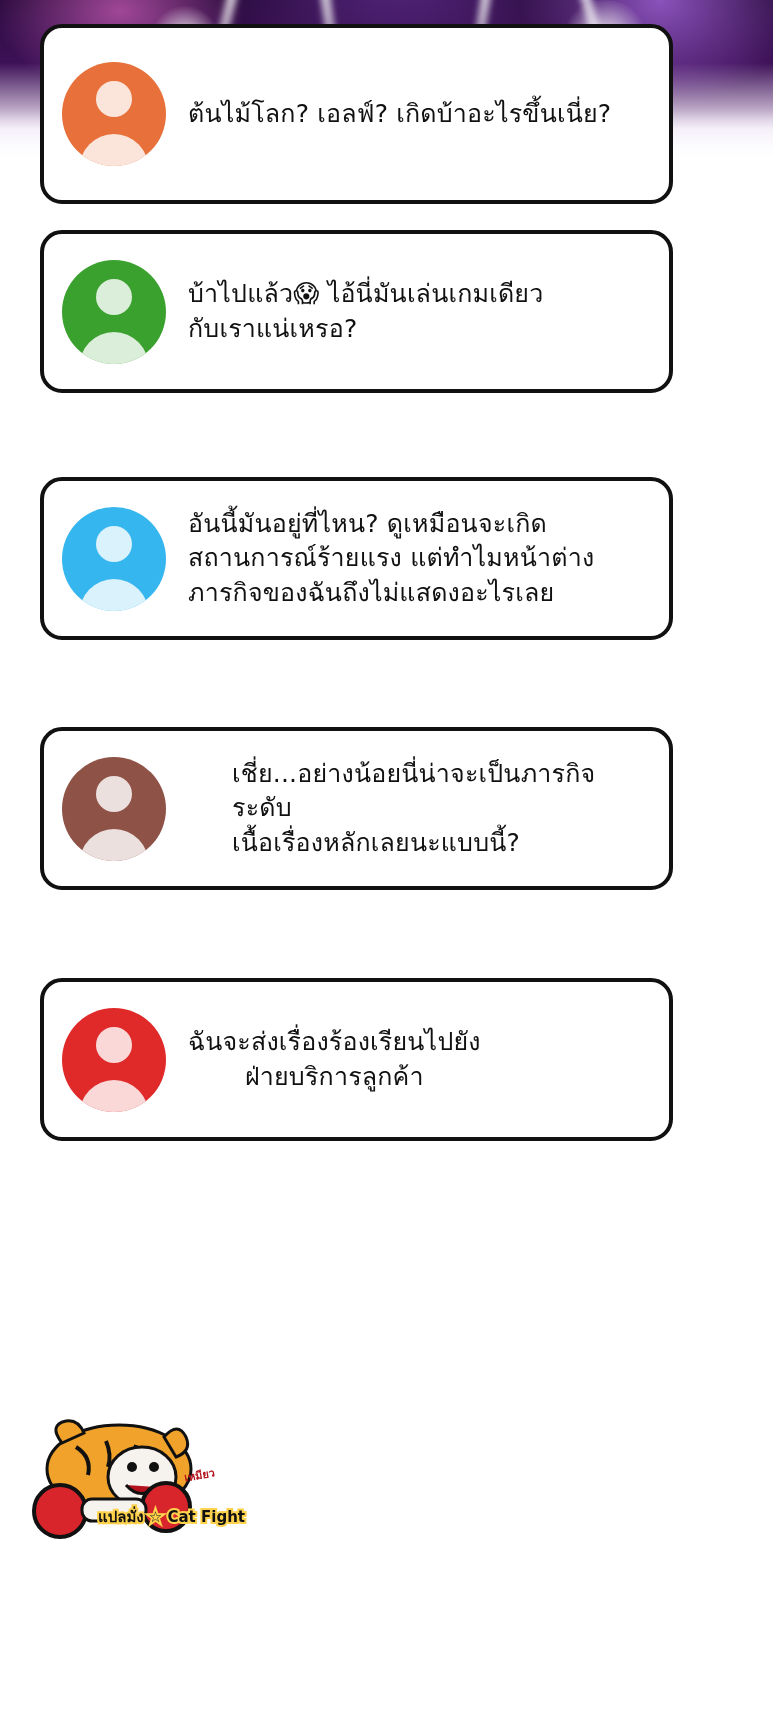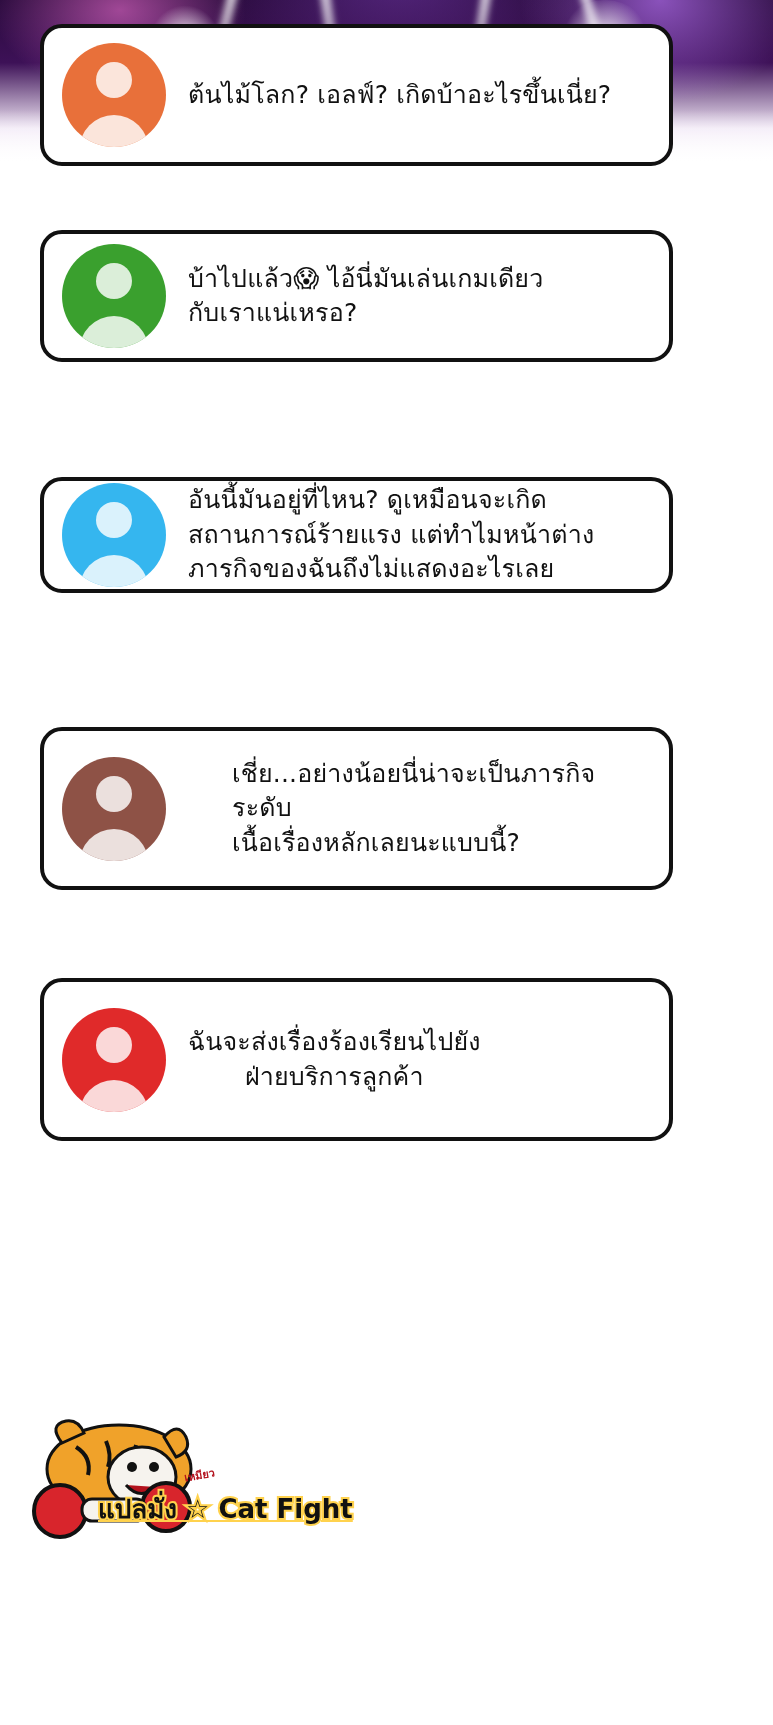--- a/index.html
+++ b/index.html
@@ -113,46 +113,45 @@
   .bubble-text {
     margin-left: 22px;
     color: #111111;
     font-size: 25px;
     line-height: 1.38;
     letter-spacing: 0.2px;
     white-space: pre-line;
   }
 
   
-  #bubble-0 { top: 24px;   height: 142px; }
-  #bubble-1 { top: 230px;  height: 132px; }
-  #bubble-2 { top: 477px;  height: 116px; }
+  #bubble-0 { top: 24px;   height: 180px; }
+  #bubble-1 { top: 230px;  height: 163px; }
+  #bubble-2 { top: 477px;  height: 163px; }
   #bubble-3 { top: 727px;  height: 163px; gap: 44px; }
   #bubble-4 { top: 978px;  height: 163px; text-align: center; }
 
   
   .watermark {
     position: absolute;
     left: 14px;
     bottom: 168px;
     width: 300px;
     height: 150px;
     z-index: 3;
   }
   .wm-text {
     position: absolute;
     left: 84px;
     bottom: 28px;
-    font-size: 26px;
+    font-size: 15px;
     font-weight: bold;
     color: #111111;
     -webkit-text-stroke: 4px #ffd24d;
     paint-order: stroke fill;
     white-space: nowrap;
-    text-decoration: underline;
   }
   .wm-sub {
     position: absolute;
     left: 170px;
     bottom: 73px;
     font-size: 11px;
     font-weight: bold;
     color: #b3121d;
     transform: rotate(-10deg);
     white-space: nowrap;

